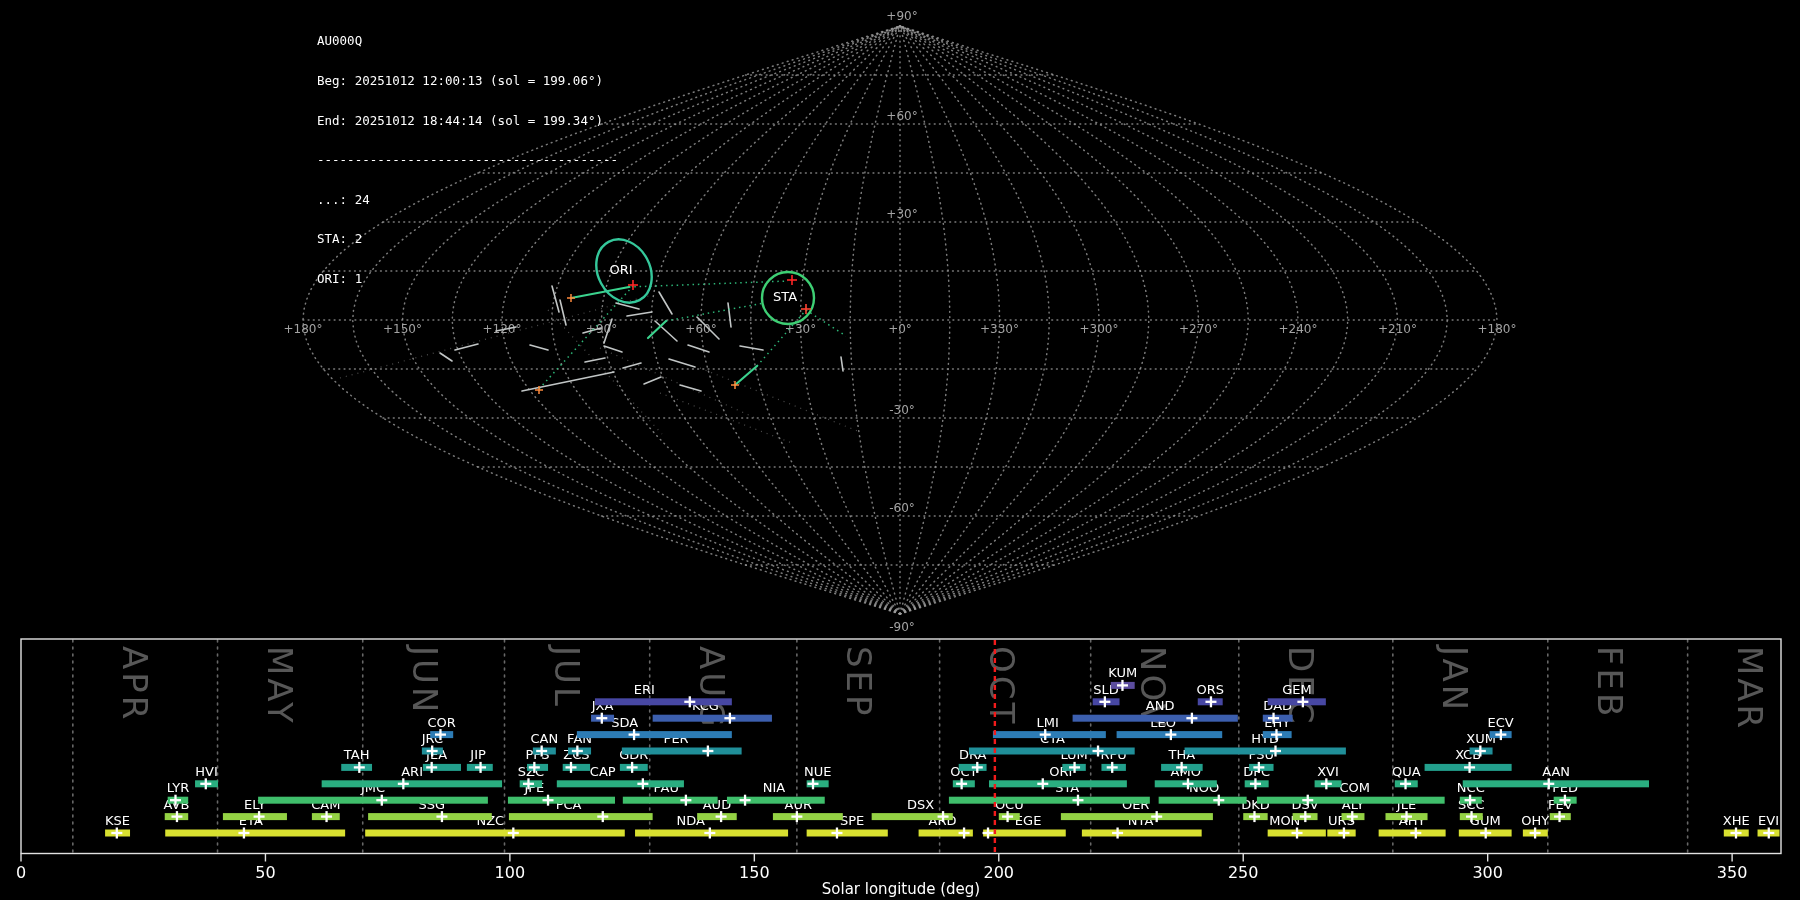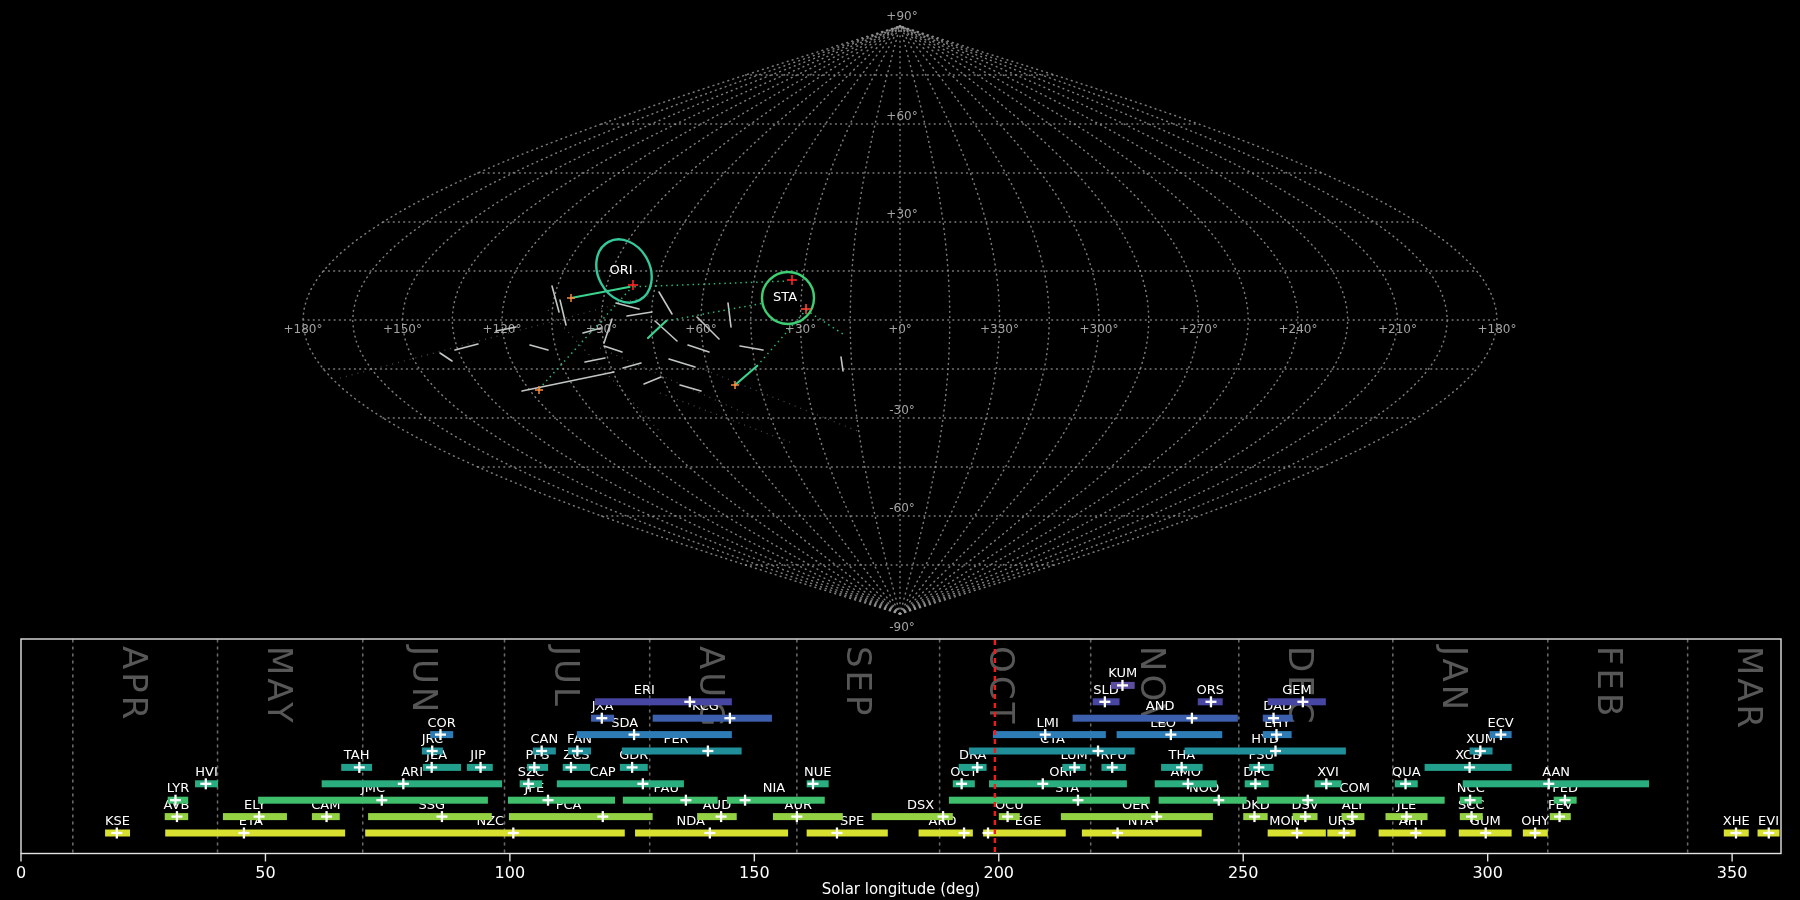--- a/index.html
+++ b/index.html
@@ -723,14 +723,23 @@
         <line x1="1243.225" y1="853.5" x2="1243.225" y2="861.5" class="tickmark"></line>
         <text x="1243.225" y="877.5" class="ticktext">250</text>
         <line x1="1487.6699999999998" y1="853.5" x2="1487.6699999999998" y2="861.5" class="tickmark"></line>
         <text x="1487.6699999999998" y="877.5" class="ticktext">300</text>
         <line x1="1732.1149999999998" y1="853.5" x2="1732.1149999999998" y2="861.5" class="tickmark"></line>
         <text x="1732.1149999999998" y="877.5" class="ticktext">350</text>
         <text x="901.002" y="894" class="xlabel">Solar longitude (deg)</text>
       </g>
     </svg>
 
+  <div id="header-block">
+    <div>AU000Q</div>
+    <div>Beg: 20251012 12:00:13 (sol = 199.06°)</div>
+    <div>End: 20251012 18:44:14 (sol = 199.34°)</div>
+    <div>----------------------------------------</div>
+    <div>...: 24</div>
+    <div>STA: 2</div>
+    <div>ORI: 1</div>
+  </div>
 
 </div>
 
 </body></html>

